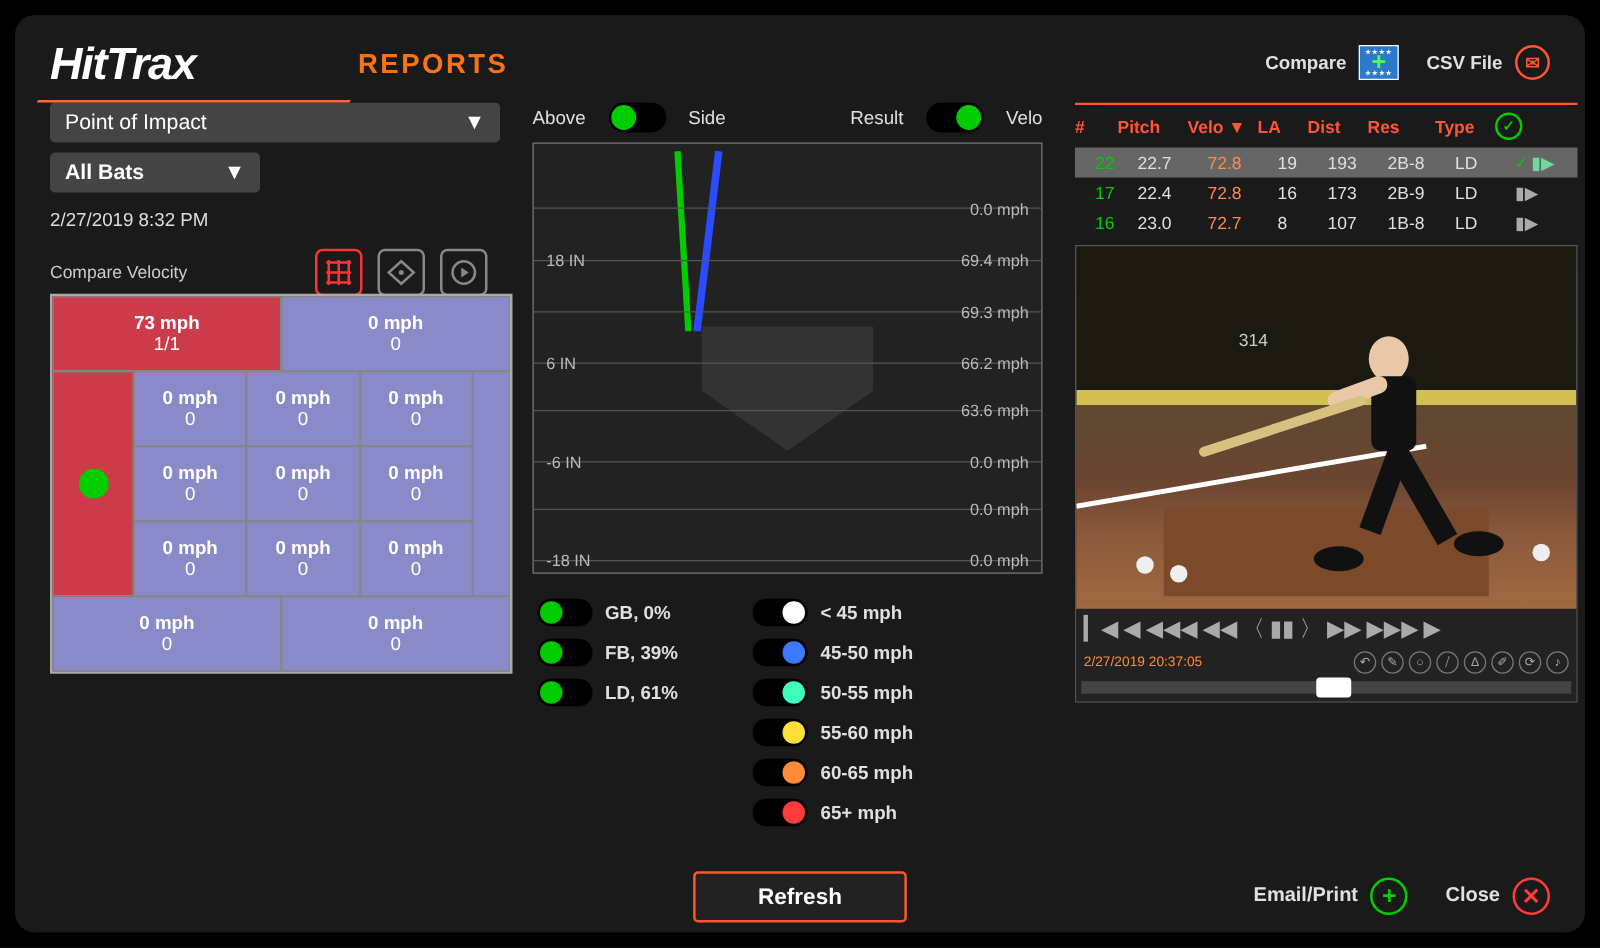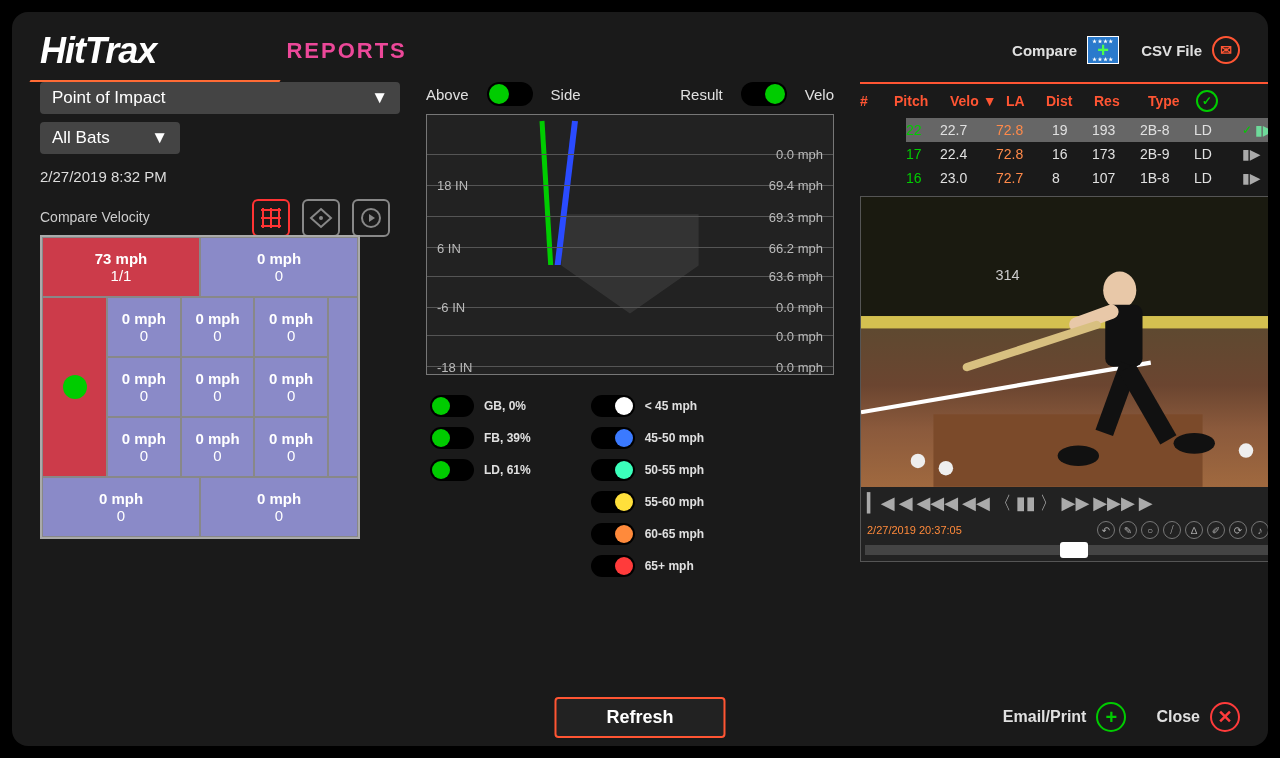--- a/index.html
+++ b/index.html
@@ -38,21 +38,21 @@
     content: "";
     position: absolute;
     left: -10px;
     bottom: -10px;
     width: 250px;
     height: 0;
     border-bottom: 2px solid #ff6b35;
     transform: skewX(-30deg);
   }
   .title {
-    color: #ec4899;
+    color: #f97316;
     font-size: 22px;
     font-weight: bold;
     letter-spacing: 2px;
     margin-left: 130px;
     margin-top: 8px;
   }
   .header-right {
     position: absolute;
     right: 28px;
     top: 24px;
@@ -102,33 +102,33 @@
   .left-col { display:flex; flex-direction:column; gap:8px; }
   .dropdown {
     background: #444;
     color: #fff;
     padding: 6px 12px;
     font-size: 17px;
     border-radius: 4px;
     display:flex;justify-content:space-between;align-items:center;
     cursor:pointer;
   }
-  .dropdown.small { width: 140px; }
+  .dropdown.small { width: 168px; font-weight: bold; }
   .datetime { font-size: 15px; color:#ddd; margin-top:6px; margin-bottom:6px;}
   .view-icons { display:flex; gap:12px; justify-content:flex-end; margin-right:10px;}
   .view-icon {
     width:38px;height:38px;
     border:2px solid #888;border-radius:6px;
     display:flex;align-items:center;justify-content:center;
     color:#888;cursor:pointer;font-size:22px;
   }
   .view-icon.active { border-color:#ff3333;color:#ff3333;}
   .grid-label { font-size:14px; color:#ccc; margin-bottom:2px; margin-top:-36px; }
   .zone-grid {
-    width: 320px;
+    width: 370px;
     border: 2px solid #aaa;
   }
   .zone-row { display:flex; }
   .zone-cell {
     border: 1px solid #888;
     background: #8a8ac8;
     color:#fff;
     text-align:center;
     padding: 6px 0;
     font-size: 15px;
@@ -149,21 +149,21 @@
   .mid-col { display:flex;flex-direction:column; }
   .toggle-row { display:flex; gap:18px; align-items:center; padding:0 16px 8px 16px; font-size:15px;}
   .toggle {
     width:46px;height:24px;background:#000;border-radius:12px;position:relative;cursor:pointer;
   }
   .toggle::after { content:"";position:absolute;width:20px;height:20px;background:#0c0;border-radius:50%;top:2px;left:2px; }
   .toggle.right::after { left:auto;right:2px; }
   .chart-area {
     border:1px solid #777;
     margin: 0 16px;
-    height: 261px;
+    height: 345px;
     position:relative;
     background:#222;
   }
   .chart-row {
     position:absolute;left:0;right:0;border-top:1px solid #555;
     display:flex;justify-content:space-between;align-items:center;
     padding:0 10px;font-size:13px;color:#bbb;
     height:0;
   }
   .home-plate {
@@ -171,21 +171,21 @@
     left:50%;top:55%;
     transform:translate(-50%,-50%);
     width:180px;height:120px;
     opacity:0.35;
   }
   .spray-lines {
     position:absolute;top:0;left:0;right:0;bottom:0;
   }
   .legend-section { display:flex; gap:60px; padding:20px 20px 0 20px; }
   .legend-col { display:flex;flex-direction:column;gap:10px; }
-  .legend-item { display:flex;align-items:center;gap:10px;font-size:12px;font-weight:bold;}
+  .legend-item { display:flex;align-items:center;gap:10px;font-size:15px;font-weight:bold;}
   .pill { width:44px;height:22px;border-radius:11px;background:#000;position:relative; }
   .pill::after{content:"";position:absolute;width:18px;height:18px;border-radius:50%;top:2px;left:2px;}
   .pill.green::after{background:#0c0;}
   .pill.white::after{background:#fff;right:2px;left:auto;}
   .pill.blue::after{background:#3b7aff;right:2px;left:auto;}
   .pill.teal::after{background:#3bffbb;right:2px;left:auto;}
   .pill.yellow::after{background:#ffe03b;right:2px;left:auto;}
   .pill.orange::after{background:#ff8a3b;right:2px;left:auto;}
   .pill.red::after{background:#ff3b3b;right:2px;left:auto;}
   
@@ -198,23 +198,22 @@
     color:#ff5533;font-weight:bold;
     align-items:center;
   }
   .table-header .check-circle{
     width:22px;height:22px;border:2px solid #0c0;border-radius:50%;
     display:flex;align-items:center;justify-content:center;color:#0c0;font-size:12px;
   }
   .table-row {
     display:grid;
     grid-template-columns: 34px 56px 56px 40px 48px 54px 48px 34px;
-    padding:4px 0;
+    padding:4px 16px;
     align-items:center;
-    margin-left:46px;
   }
   .table-row.sel { background:#666; }
   .num-green{color:#0c0;}
   .num-orange{color:#ff8a4a;}
   .cam-icon{color:#6eda9a;font-size:14px;}
   .cam-icon.grey{color:#aaa;}
   .row-check{color:#0c0;font-size:12px;}
   .video-panel {
     margin-top:6px;
     position:relative;

